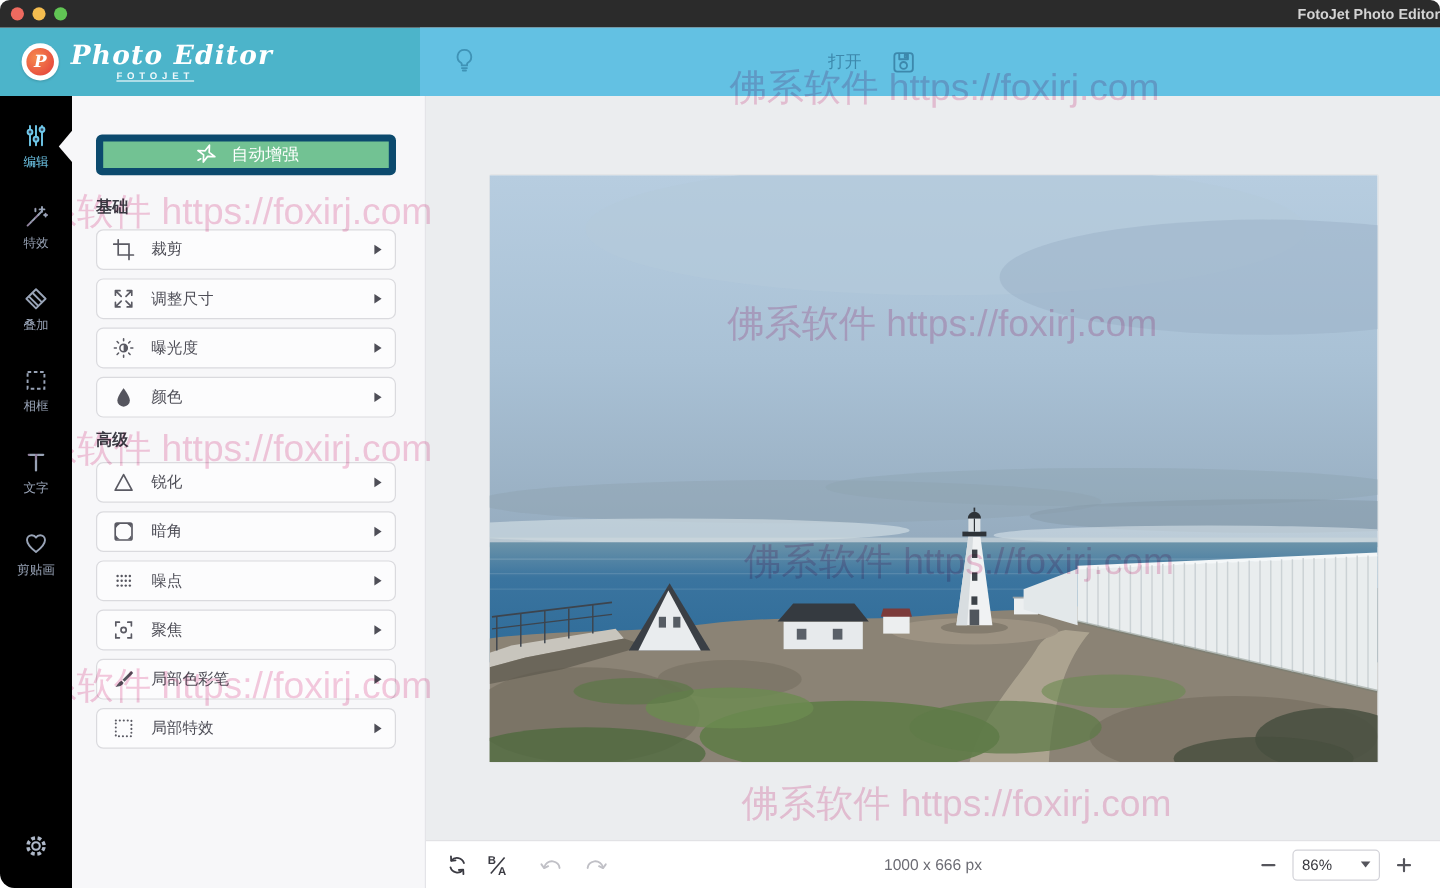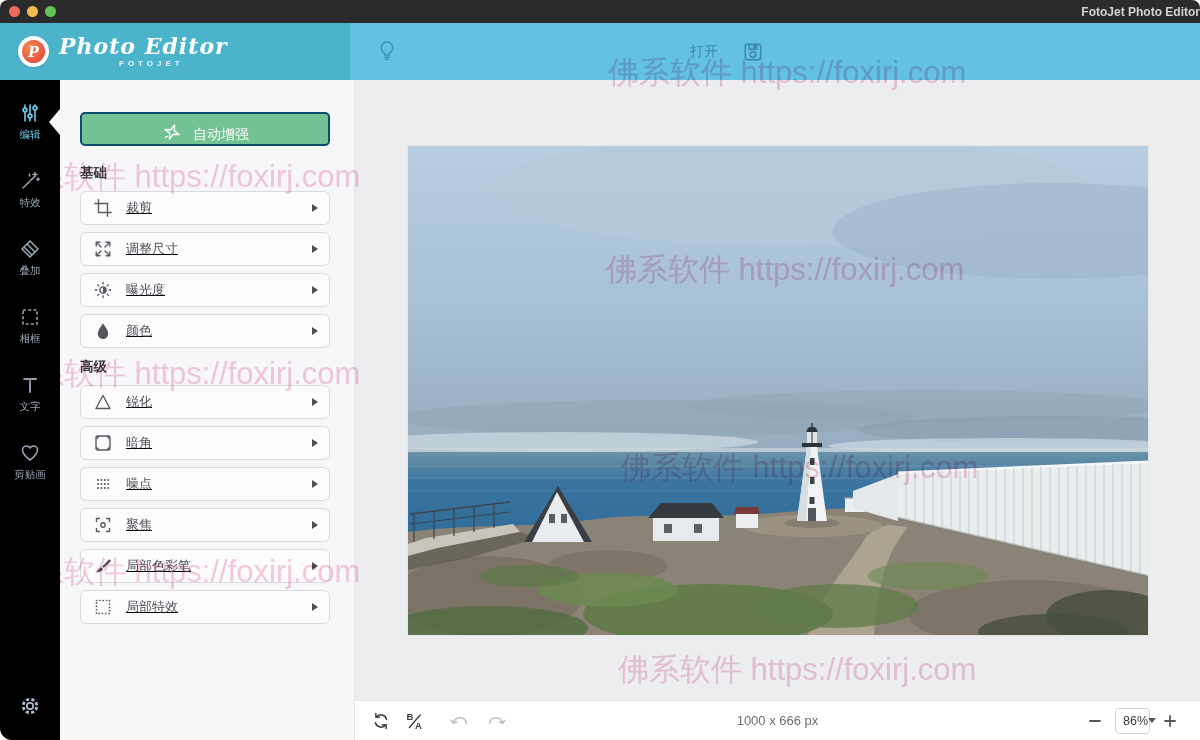--- a/index.html
+++ b/index.html
@@ -14,62 +14,62 @@
   .tl.red { background:#ee6a5f; } .tl.yellow { background:#f5bd4f; } .tl.green { background:#61c554; }
   .win-title { position:absolute; left:0; right:0; text-align:right; font-size:12px; font-weight:bold; color:#d4d4d4; }
 
   
   .header { height:57px; display:flex; }
   .logo-band { width:350px; background:#4cb4ca; display:flex; align-items:center; padding-left:18px; }
   .logo-circle { width:31px; height:31px; border-radius:50%; background:#fff; display:flex; align-items:center; justify-content:center; box-shadow:0 1px 2px rgba(0,0,0,.15); }
   .logo-inner { width:23px; height:23px; border-radius:50%; background:radial-gradient(circle at 35% 35%, #f6894d, #e23a3a); display:flex; align-items:center; justify-content:center; color:#fff; font-weight:bold; font-style:italic; font-size:14px; font-family:"DejaVu Serif", serif; }
   .brand-text { display:flex; flex-direction:column; margin-left:10px; line-height:1; }
   .brand-script { font-family:"DejaVu Serif", serif; font-style:italic; font-weight:bold; font-size:22px; color:#ffffff; letter-spacing:1px; }
-  .brand-sub { font-size:8px; letter-spacing:4px; color:rgba(255,255,255,.9); font-weight:bold; margin-top:3px; margin-left:60px; }
+  .brand-sub { font-size:8px; letter-spacing:4px; color:rgba(255,255,255,.9); font-weight:bold; margin-top:3px; margin-left:38px;text-decoration:underline; }
   .toolbar { flex:1; background:#63c1e3; position:relative; }
   .tb-bulb { position:absolute; left:26px; top:50%; transform:translateY(-50%); cursor:pointer; }
   .tb-center { position:absolute; left:340px; top:0; height:100%; display:flex; align-items:center; gap:24px; }
   .tb-open { font-size:14px; color:#3d88ac; cursor:pointer; }
   .tb-save { cursor:pointer; display:flex; }
 
   
   .main { display:flex; height:660px; }
 
   
   .sidebar { width:60px; background:#000000; display:flex; flex-direction:column; align-items:center; padding-top:22px; gap:28px; flex-shrink:0; }
   .side-item { position:relative; width:100%; display:flex; flex-direction:column; align-items:center; gap:4px; color:#98a3b6; cursor:pointer; }
   .side-item .lbl { font-size:10.5px; }
   .side-item.active { color:#6fc8ea; }
   .side-item.active::after { content:""; position:absolute; right:0; top:50%; transform:translateY(-50%);
       border-top:13px solid transparent; border-bottom:13px solid transparent; border-right:11px solid #f7f7f9; }
   .side-gear { margin-top:auto; margin-bottom:18px; color:#aeb8c8; cursor:pointer; }
 
   
   .panel { width:295px; background:#f7f7f9; border-right:1px solid #e4e4e8; flex-shrink:0; }
-  .enhance-btn { display:flex; align-items:flex-end; justify-content:center; gap:10px;
-      margin:32px 35px 0 20px; width:250px; height:34px; background:#72c293; border:2px solid #0c4a6e;
+  .enhance-btn { display:flex; align-items:center; justify-content:center; gap:10px;
+      margin:32px 35px 0 20px; width:250px; height:34px; background:#72c293; border:6px solid #0c4a6e;
       border-radius:5px; color:#fff; font-size:14px; cursor:pointer; }
   .sec-title { margin:18px 0 9px 20px; font-size:13.5px; font-weight:bold; color:#3b3b44; }
   .sec-title.adv { margin-top:10px; }
   .tool-btn { display:flex; align-items:center; margin:0 25px 7px 20px; width:250px; height:34px;
-      background:#fcfcfd; border:1px solid #dadade; border-radius:6px; padding:0 11px 0 12px; cursor:pointer;text-decoration:underline; }
+      background:#fcfcfd; border:1px solid #dadade; border-radius:6px; padding:0 11px 0 12px; cursor:pointer; }
   .tool-btn .t-lbl { margin-left:13px; font-size:13px; color:#4f4f58; }
   .chev { width:0; height:0; border-top:4.5px solid transparent; border-bottom:4.5px solid transparent; border-left:6px solid #4e4e57; margin-left:auto; }
 
   
   .canvas-col { flex:1; display:flex; flex-direction:column; min-width:0; }
   .canvas { flex:1; background:#ebedef; display:flex; overflow:hidden; }
   .photo { margin:auto; display:block; box-shadow:0 0 1px rgba(0,0,0,.15); }
 
   
   .statusbar { position:relative; height:40px; background:#ffffff; border-top:1px solid #e2e2e5; display:flex; align-items:center; }
   .sb-left { display:flex; align-items:center; gap:14px; padding-left:16px; }
   .sb-dims { position:absolute; left:0; right:0; text-align:center; font-size:13px; color:#6c6c74; }
   .sb-right { margin-left:auto; display:flex; align-items:center; gap:12px; padding-right:22px; }
-  .zoom-box { display:flex; align-items:center; justify-content:space-between; width:35px; height:26px;
+  .zoom-box { display:flex; align-items:center; justify-content:space-between; width:73px; height:26px;
       border:1px solid #d2d2d8; border-radius:4px; background:#fff; padding:0 7px; cursor:pointer; }
   .zoom-box .zv { font-size:12.5px; color:#39393f; }
   .caret { width:0; height:0; border-left:4px solid transparent; border-right:4px solid transparent; border-top:5px solid #55555c; }
   .sb-ic { cursor:pointer; display:flex; }
   .undo-gap { margin-left:10px; }
 
   
   .wm { position:absolute; z-index:60; font-size:31px; line-height:1; color:#ec9fc2; opacity:.55;
         mix-blend-mode:multiply; white-space:nowrap; pointer-events:none; font-weight:400; }
 </style>

